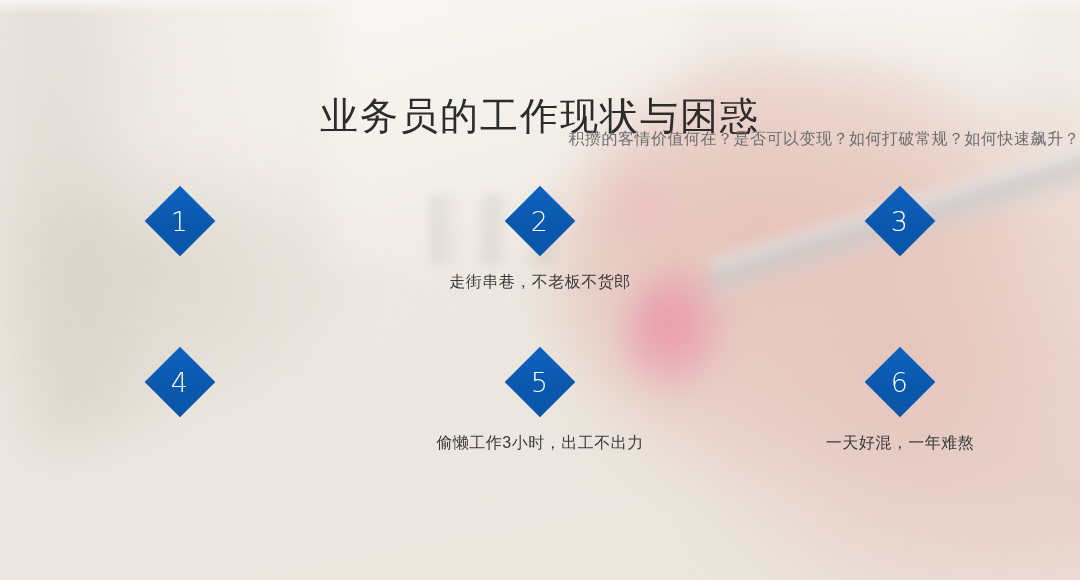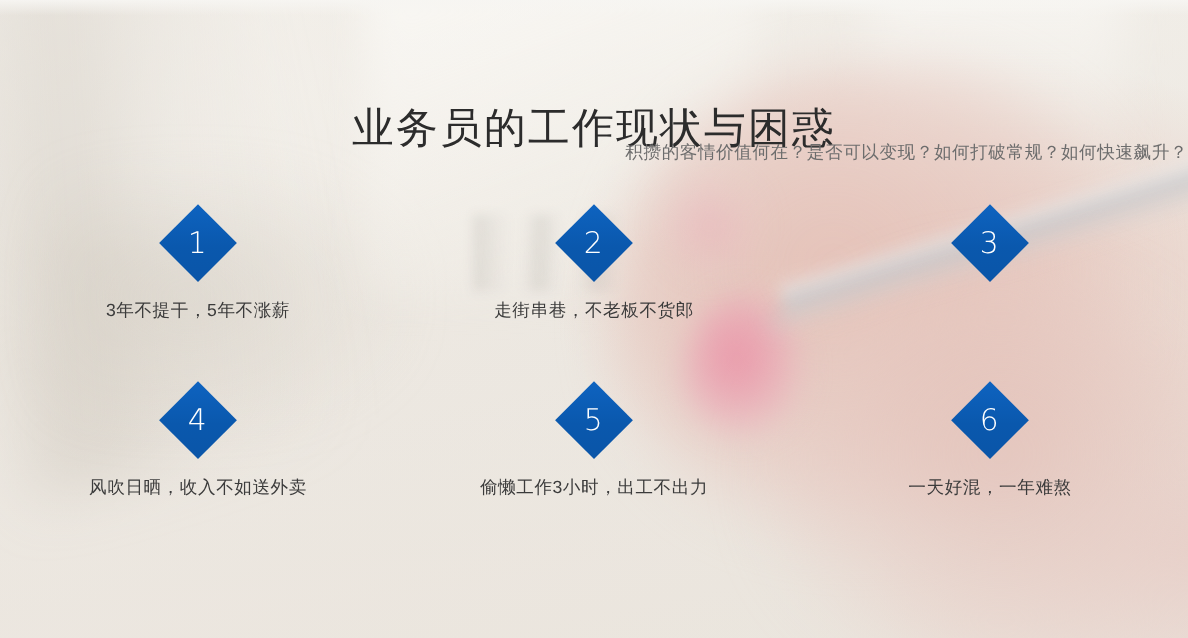--- a/index.html
+++ b/index.html
@@ -251,21 +251,20 @@
     <div class="page-subtitle">积攒的客情价值何在？是否可以变现？如何打破常规？如何快速飙升？</div>
 
     <div class="grid">
 
       <div class="row row-1">
 
         <div class="cell">
           <div class="diamond">
             <span class="diamond-number">1</span>
           </div>
-          <div class="item-label">3年不提干，5年不涨薪</div>
         </div>
 
         <div class="cell">
           <div class="diamond">
             <span class="diamond-number">2</span>
           </div>
           <div class="item-label">走街串巷，不老板不货郎</div>
         </div>
 
         <div class="cell">
@@ -275,21 +274,20 @@
         </div>
 
       </div>
 
       <div class="row row-2">
 
         <div class="cell">
           <div class="diamond">
             <span class="diamond-number">4</span>
           </div>
-          <div class="item-label">风吹日晒，收入不如送外卖</div>
         </div>
 
         <div class="cell">
           <div class="diamond">
             <span class="diamond-number">5</span>
           </div>
           <div class="item-label">偷懒工作3小时，出工不出力</div>
         </div>
 
         <div class="cell">

